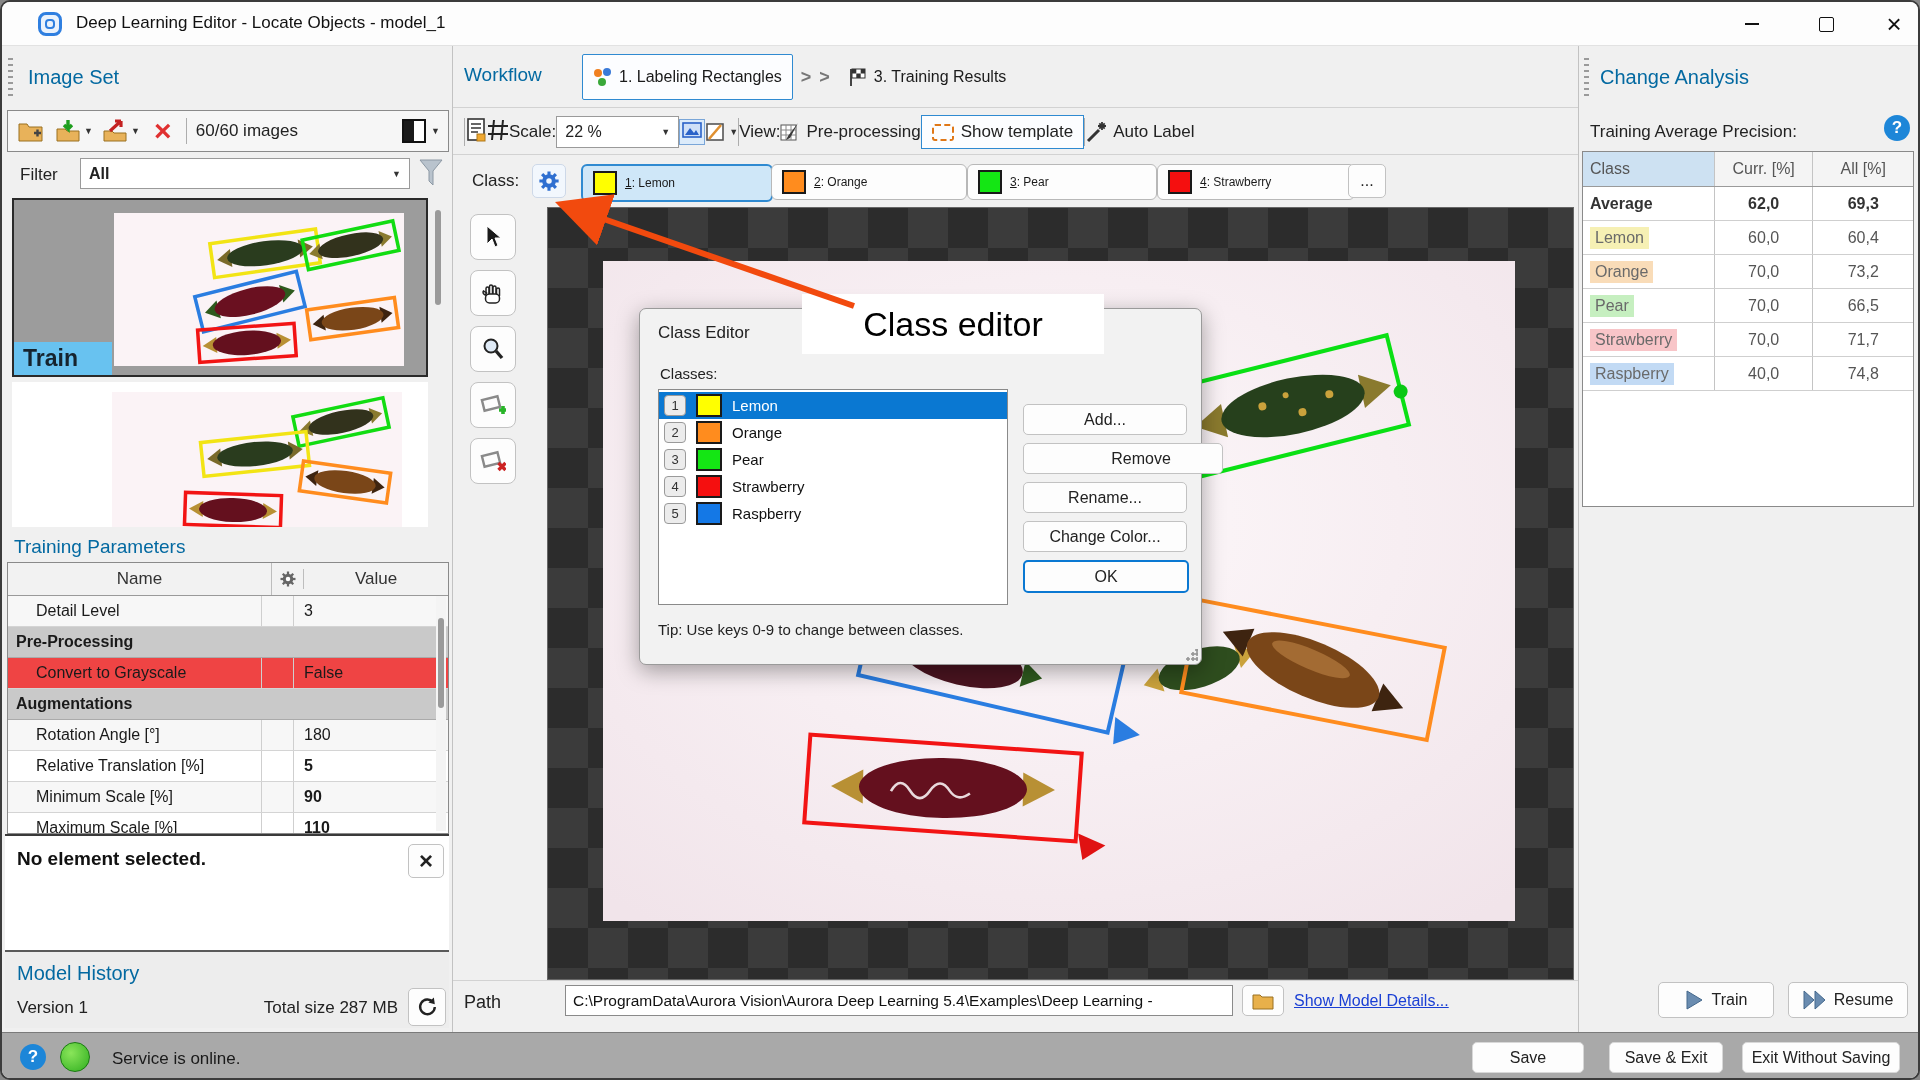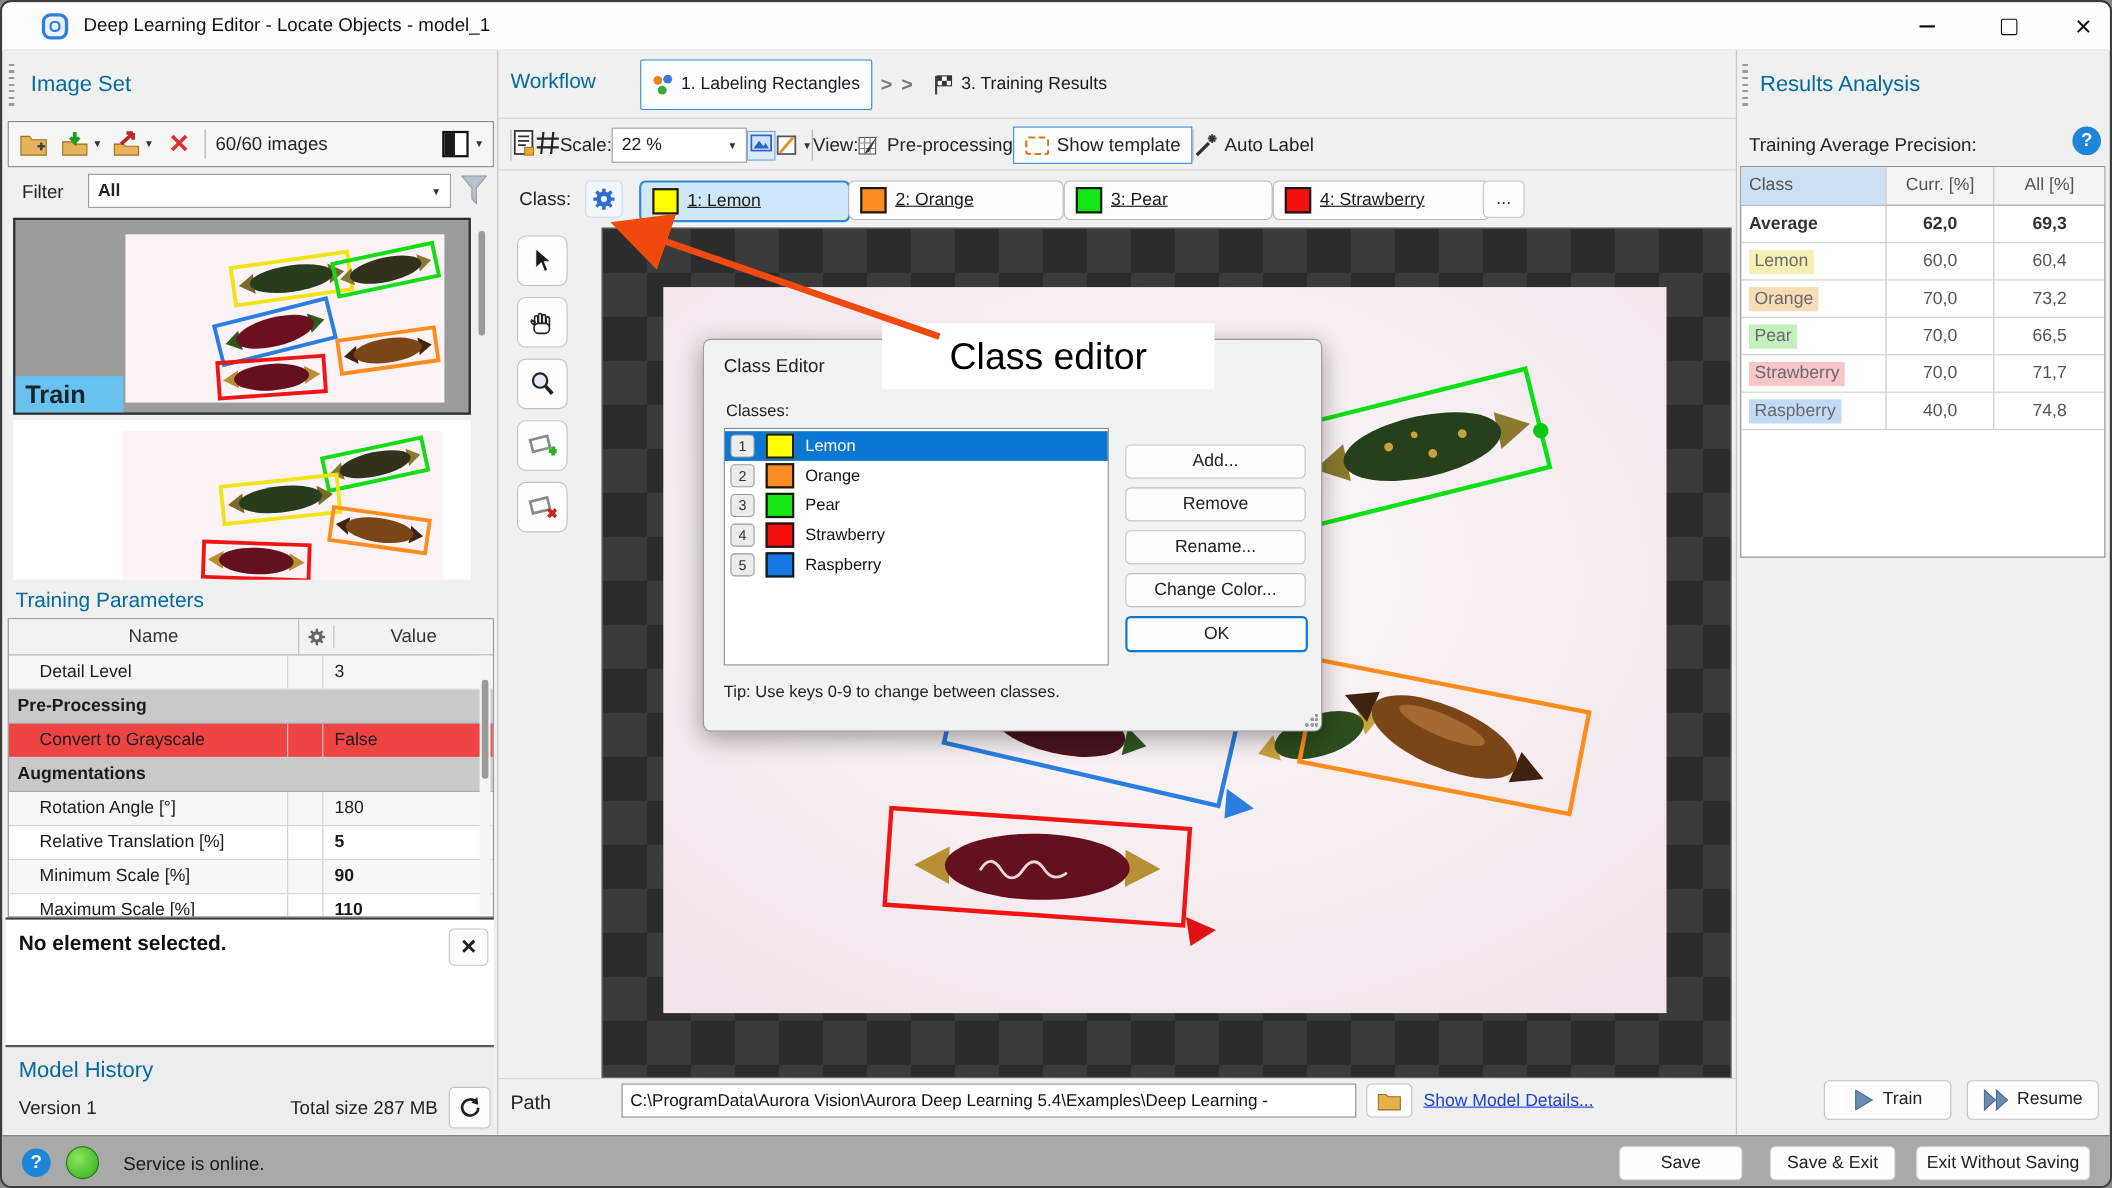--- a/index.html
+++ b/index.html
@@ -10,21 +10,21 @@
   .hdr{font-size:20px;color:#0369a1;}
   .lbl{font-size:17px;color:#222;}
   .btn{background:#fdfdfd;border:1px solid #c2c2c2;border-radius:5px;display:flex;
     align-items:center;justify-content:center;font-size:16px;color:#222;}
   .combo{background:#fff;border:1px solid #9a9a9a;display:flex;align-items:center;
     font-size:16px;color:#222;padding:0 8px;}
   .caret{font-size:9px;color:#333;margin-left:auto;}
   .vsep{width:1px;background:#adadad;}
   .dots{width:5px;background:repeating-linear-gradient(#9a9a9a 0 2px,transparent 2px 6px);}
   .chip{display:flex;align-items:center;gap:8px;background:#fdfdfd;border:1px solid #b8b8b8;
-    border-radius:6px;padding:0 10px;font-size:16px;text-decoration:underline;}
+    border-radius:6px;padding:0 10px;font-size:12px;}
   .chip.sel{background:#cfe7f8;border:2px solid #2f8ad1;}
   .swatch{width:20px;height:20px;border:2px solid #1a1a1a;display:inline-block;}
   .u{text-decoration:underline;}
   .tab{display:flex;align-items:center;gap:7px;font-size:16px;color:#1a1a1a;padding:0 10px;height:44px;}
   .tab.sel{border:1px solid #2f8ad1;background:#fcfdff;border-radius:2px;}
   .chev{color:#777;font-weight:bold;font-size:18px;}
   .checker{background-color:#2c2c2c;
     background-image:linear-gradient(45deg,#3b3b3b 25%,transparent 25%,transparent 75%,#3b3b3b 75%),
                      linear-gradient(45deg,#3b3b3b 25%,transparent 25%,transparent 75%,#3b3b3b 75%);
     background-size:80px 80px;background-position:0 0,40px 40px;}
@@ -523,21 +523,21 @@
         <span class="swatch" style="width: 22px; height: 19px; background-color: rgb(245, 15, 15);"></span>
         <span>Strawberry</span>
       </div>
       <div class="lirow">
         <span class="badge">5</span>
         <span class="swatch" style="width: 22px; height: 19px; background-color: rgb(20, 120, 230);"></span>
         <span>Raspberry</span>
       </div>
     </div>
     <div class="dlgbtn btn" style="top:95px;">Add...</div>
-    <div class="dlgbtn btn" style="top:134px;">Remove</div>
+    <div class="dlgbtn btn" style="top:134px;padding-left:36px;">Remove</div>
     <div class="dlgbtn btn" style="top:173px;">Rename...</div>
     <div class="dlgbtn btn" style="top:212px;">Change Color...</div>
     <div class="dlgbtn btn" style="top:251px;border:2px solid #0a78d2;">OK</div>
     <div class="ab" style="left:18px;top:312px;font-size:15px;color:#222;">Tip: Use keys 0-9 to change between classes.</div>
     <div class="ab" style="left:546px;top:340px;width:12px;height:12px;
       background:radial-gradient(circle at 2px 10px,#999 1.5px,transparent 2px),radial-gradient(circle at 7px 10px,#999 1.5px,transparent 2px),radial-gradient(circle at 7px 5px,#999 1.5px,transparent 2px),radial-gradient(circle at 11px 10px,#999 1.5px,transparent 2px),radial-gradient(circle at 11px 5px,#999 1.5px,transparent 2px),radial-gradient(circle at 11px 1px,#999 1.5px,transparent 2px);"></div>
   </div>
 
   <div class="ab" style="left:800px;top:292px;width:302px;height:60px;background:#fff;display:flex;align-items:center;justify-content:center;font-size:34px;color:#000;z-index:6;">Class editor</div>
   <svg class="ab" style="left:540px;top:182px;z-index:7;" width="330" height="140" viewBox="0 0 330 140">
@@ -566,21 +566,21 @@
   </div>
   <div class="ab btn" style="left:1786px;top:980px;width:120px;height:36px;gap:7px;">
     <svg width="24" height="20" viewBox="0 0 24 20">
         <polygon points="1,1 11,10 1,19" fill="#6a8cb0" stroke="#44688c"></polygon>
         <polygon points="12,1 22,10 12,19" fill="#6a8cb0" stroke="#44688c"></polygon>
       </svg>
     <span>Resume</span>
   </div>
 
   <div class="ab dots" style="left:1582px;top:56px;height:42px;"></div>
-  <div class="ab hdr" style="left:1598px;top:64px;">Results Analysis</div>
+  <div class="ab hdr" style="left:1598px;top:64px;">Change Analysis</div>
   <div class="ab" style="left:1588px;top:120px;font-size:17px;color:#222;">Training Average Precision:</div>
   <div class="ab helpc" style="left:1882px;top:113px;">?</div>
 
   <div class="ab" style="left:1580px;top:149px;width:332px;height:356px;border:1.5px solid #8a8a8a;background:#fff;">
     <div class="rrow" style="background:#f4f4f4;height:34px;border-bottom:1px solid #9a9a9a;">
       <div class="rn" style="background:#cde1f2;">Class</div>
       <div class="rv">Curr. [%]</div>
       <div class="rv2">All [%]</div>
     </div>
     <div class="rrow" style="font-weight:bold;color:#333;">

